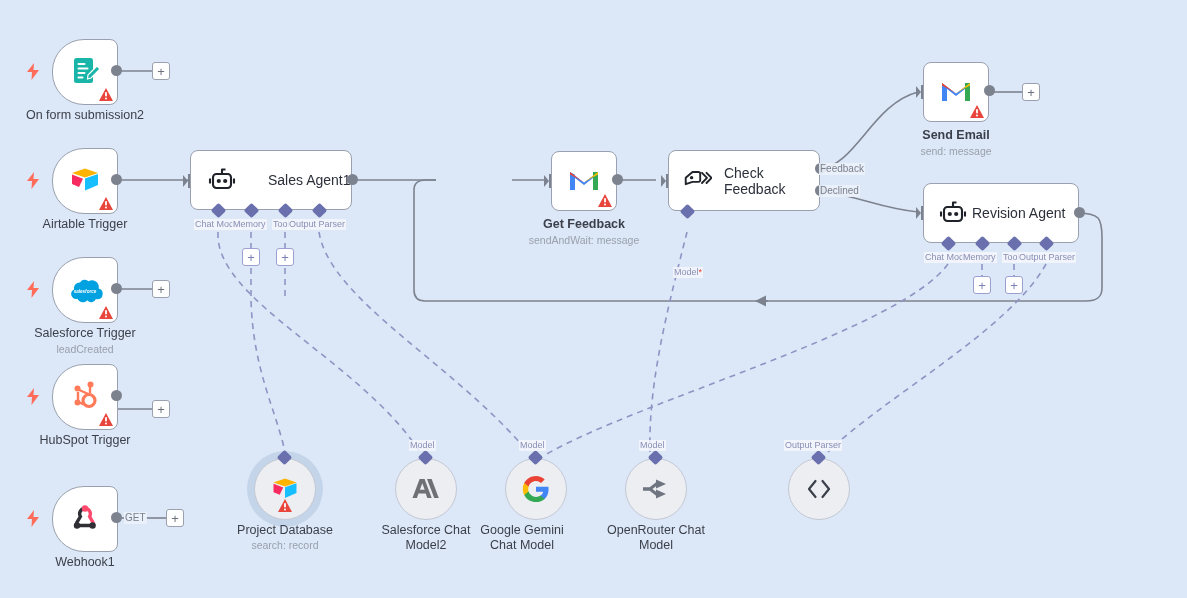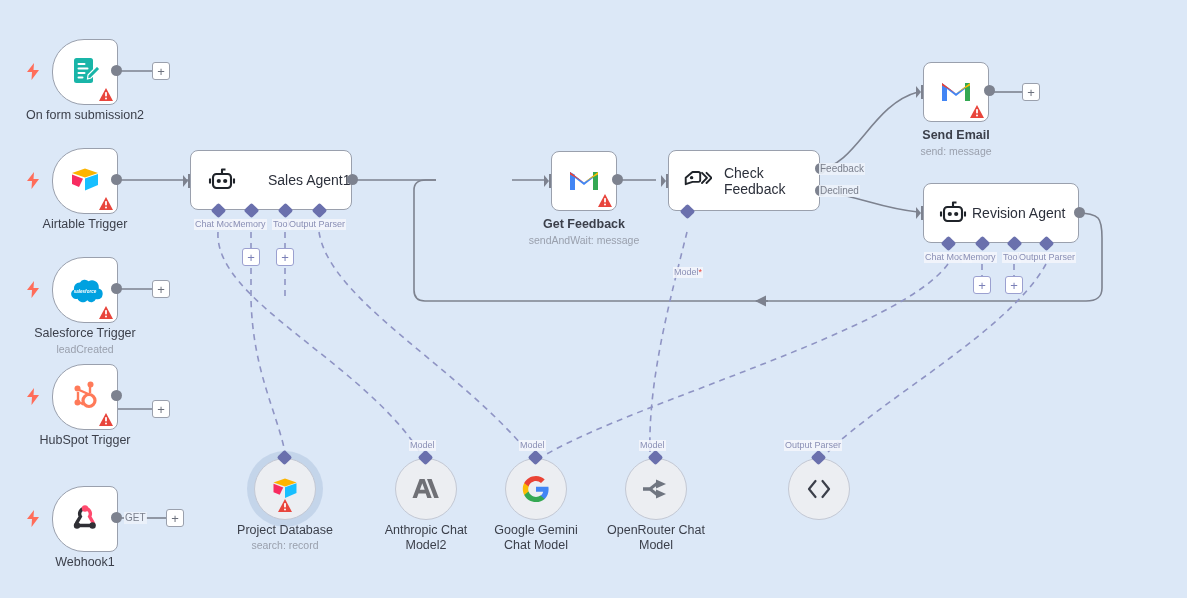--- a/index.html
+++ b/index.html
@@ -425,35 +425,35 @@
 
   <div class="node" style="left:395px;top:458px;">
     <div class="circle-box">
       <svg class="icon" width="30" height="26" viewBox="0 0 30 26">
         <path d="M8.6 3 L1.5 22 h4.4 l1.6-4.4 h7.2 L16.3 22 h4.4 L13.6 3 Z M8.9 13.8 l2.4-6.6 2.4 6.6 Z" fill="#6f7076"></path>
         <path d="M20.6 3 L27.8 22 h-4.6 L16 3 Z" fill="#6f7076"></path>
       </svg>
     </div>
     <div class="diamond" style="left:25px;top:-6px;"></div>
     <div class="porttag" style="left:14px;top:-18px;">Model</div>
-    <div class="caption wrap" style="top:65px;left:31px;">Anthropic Chat Model2</div>
+    <div class="caption wrap" style="top:65px;left:31px;">Salesforce Chat Model2</div>
   </div>
 
   <div class="node" style="left:505px;top:458px;">
     <div class="circle-box">
       <svg class="icon" width="28" height="28" viewBox="0 0 28 28">
         <path d="M26.6 14.3c0-.9-.1-1.8-.2-2.6H14v5h7.1c-.3 1.6-1.2 3-2.6 3.9v3.3h4.2c2.5-2.3 3.9-5.7 3.9-9.6z" fill="#4285f4"></path>
         <path d="M14 27c3.5 0 6.5-1.2 8.7-3.1l-4.2-3.3c-1.2.8-2.7 1.3-4.5 1.3-3.4 0-6.3-2.3-7.4-5.4H2.2v3.4C4.4 24.2 8.9 27 14 27z" fill="#34a853"></path>
         <path d="M6.6 16.5c-.3-.8-.4-1.6-.4-2.5s.2-1.7.4-2.5V8.1H2.2C1.3 9.9.8 11.9.8 14s.5 4.1 1.4 5.9l4.4-3.4z" fill="#fbbc05"></path>
         <path d="M14 6.1c1.9 0 3.6.7 5 2l3.7-3.7C20.5 2.3 17.5 1 14 1 8.9 1 4.4 3.8 2.2 8.1l4.4 3.4c1.1-3.1 4-5.4 7.4-5.4z" fill="#ea4335"></path>
       </svg>
     </div>
     <div class="diamond" style="left:25px;top:-6px;"></div>
     <div class="porttag" style="left:14px;top:-18px;">Model</div>
-    <div class="caption wrap" style="top:65px;left:31px;">Google Gemini Chat Model</div>
+    <div class="caption wrap" style="top:65px;left:17px;">Google Gemini Chat Model</div>
   </div>
 
   <div class="node" style="left:625px;top:458px;">
     <div class="circle-box">
       <svg class="icon" width="30" height="26" viewBox="0 0 30 26">
         <path d="M2 13 h7 l7-5.5" fill="none" stroke="#6f7580" stroke-width="3"></path>
         <path d="M2 13 h7 l7 5.5" fill="none" stroke="#6f7580" stroke-width="3"></path>
         <path d="M15 3.5 L25 8 L15 12.5 Z" fill="#6f7580"></path>
         <path d="M15 13.5 L25 18 L15 22.5 Z" fill="#6f7580"></path>
       </svg>

